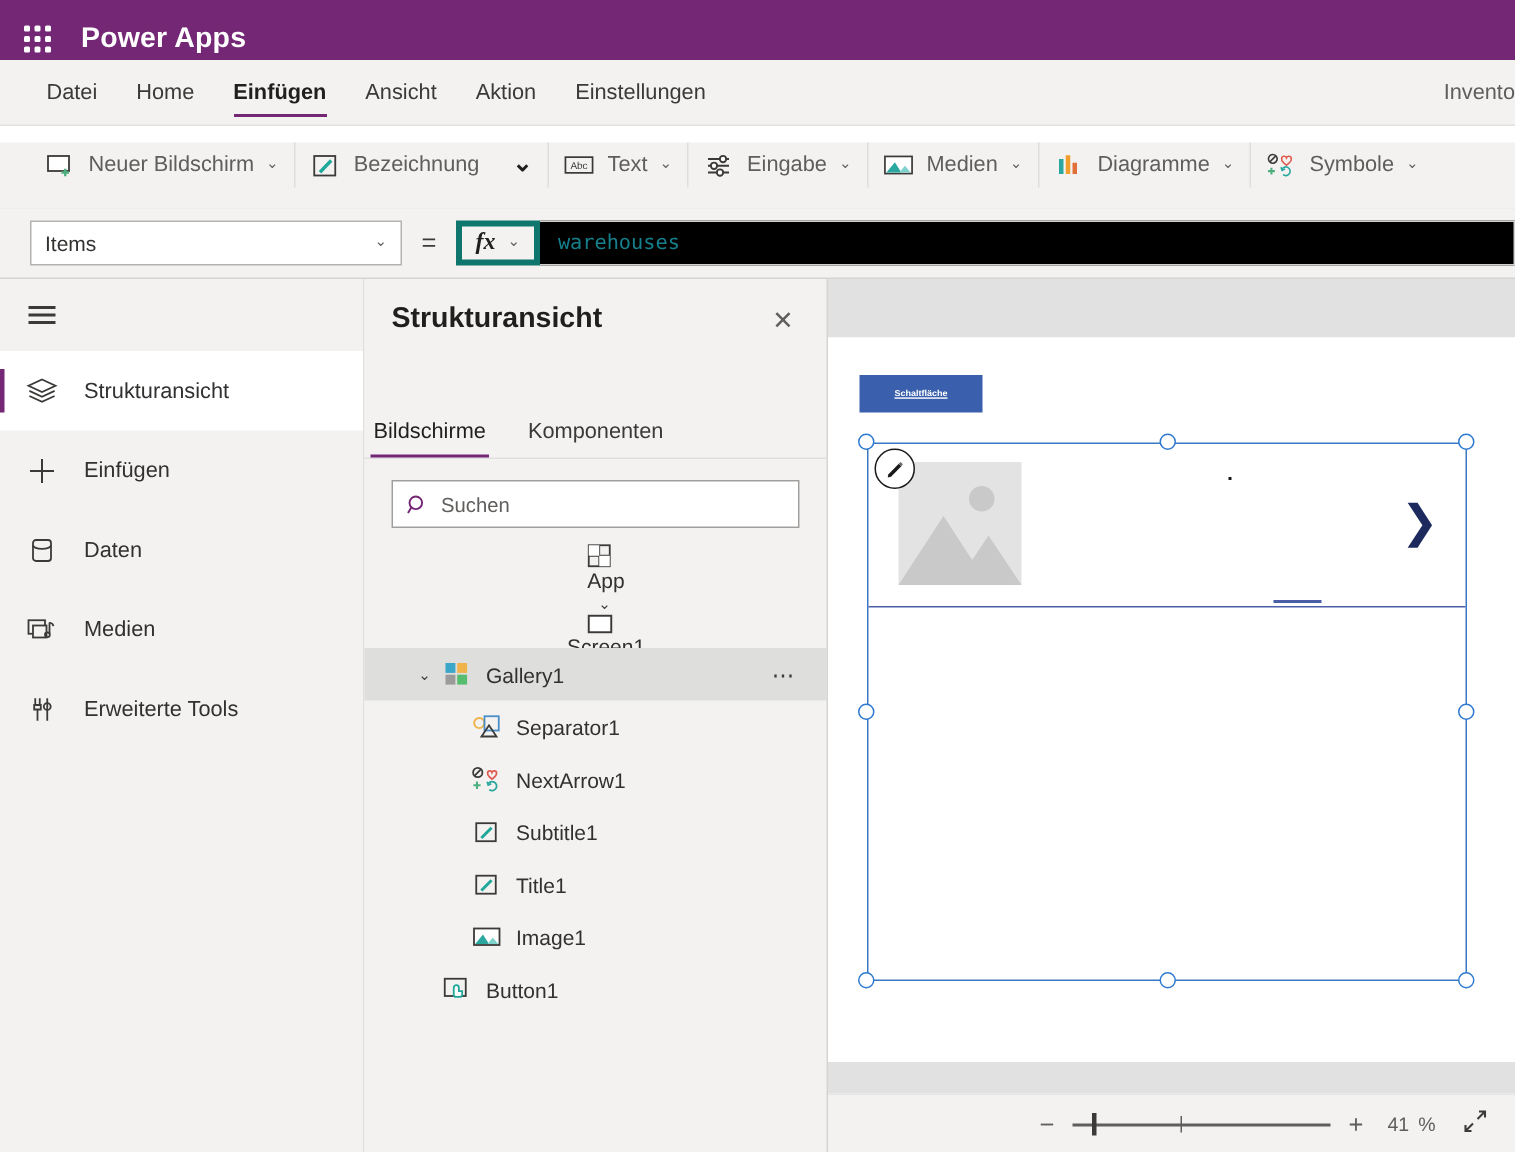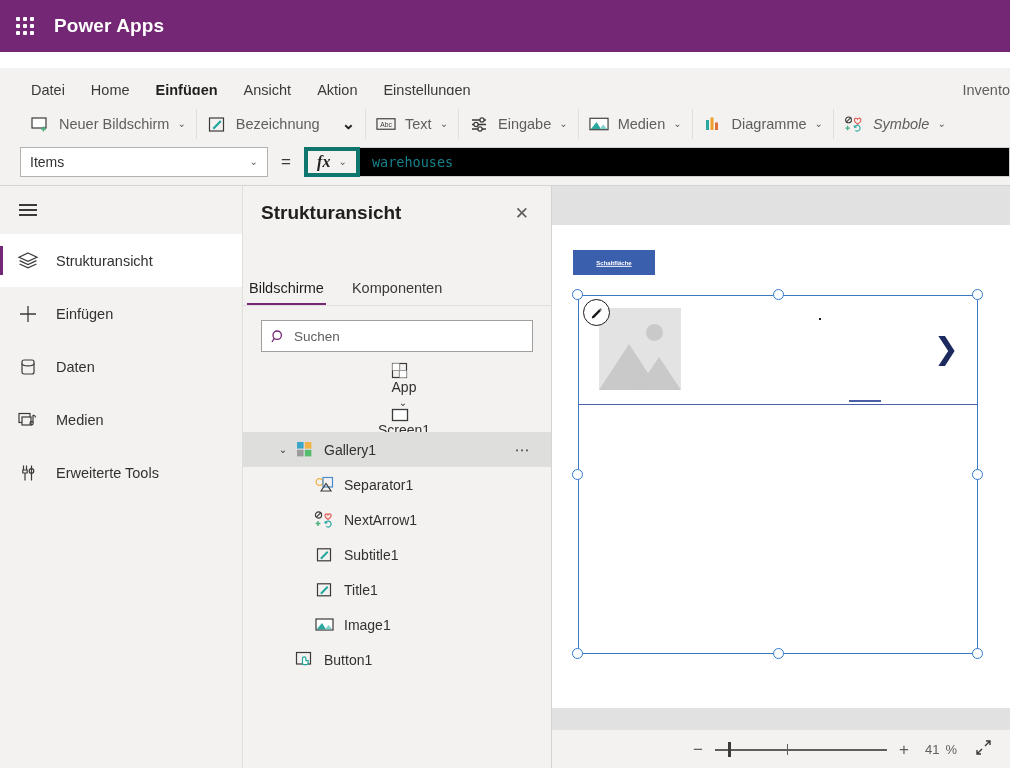--- a/index.html
+++ b/index.html
@@ -35,21 +35,21 @@
   .waffle i { display:block; width:4px; height:4px; background:#ffffff; border-radius:1px; }
   .brand {
     color: #ffffff;
     font-size: 19px;
     font-weight: bold;
     letter-spacing: .1px;
   }
 
   
   .menustrip {
-    position: absolute; top: 68px; left: 0;
+    position: absolute; top: 40px; left: 0;
     width: 1010px; height: 43px;
     background: #f3f2f1;
     border-bottom: 1px solid #e3e1de;
     display: flex; align-items: center;
   }
   .menu-items { display: flex; align-items: center; height: 100%; }
   .menu-item {
     position: relative;
     font-size: 14.5px;
     color: #3b3a39;
@@ -75,32 +75,32 @@
     white-space: nowrap;
     overflow: hidden;
   }
 
   
   .ribbon {
     position: absolute; top: 95px; left: 0;
     width: 1010px; height: 44px;
     background: #f3f2f1;
     border-bottom: 1px solid #e1dfdd;
-    display: flex; align-items: flex-end;
+    display: flex; align-items: flex-start;
   }
   .rb-group {
     display: flex; align-items: center;
     height: 30px;
     padding: 0 10px;
     border-right: 1px solid #dededd;
     cursor: pointer;
     white-space: nowrap;
   }
   .rb-group:first-child { margin-left: 20px; }
-  .rb-group.nosep { border-right: none; font-style: italic; }
+  .rb-group.nosep { border-right: none; }
   .rb-label { font-size: 14.5px; color: #605e5c; margin-left: 9px; }
   .chev {
     margin-left: 8px;
     font-size: 10px; color: #605e5c;
     line-height: 1;
   }
   .chev.big { font-size: 16px; color: #201f1e; font-weight: bold; margin-left: 22px; }
   .rb-icon { display:flex; align-items:center; justify-content:center; width:20px; height:20px; }
 
   

